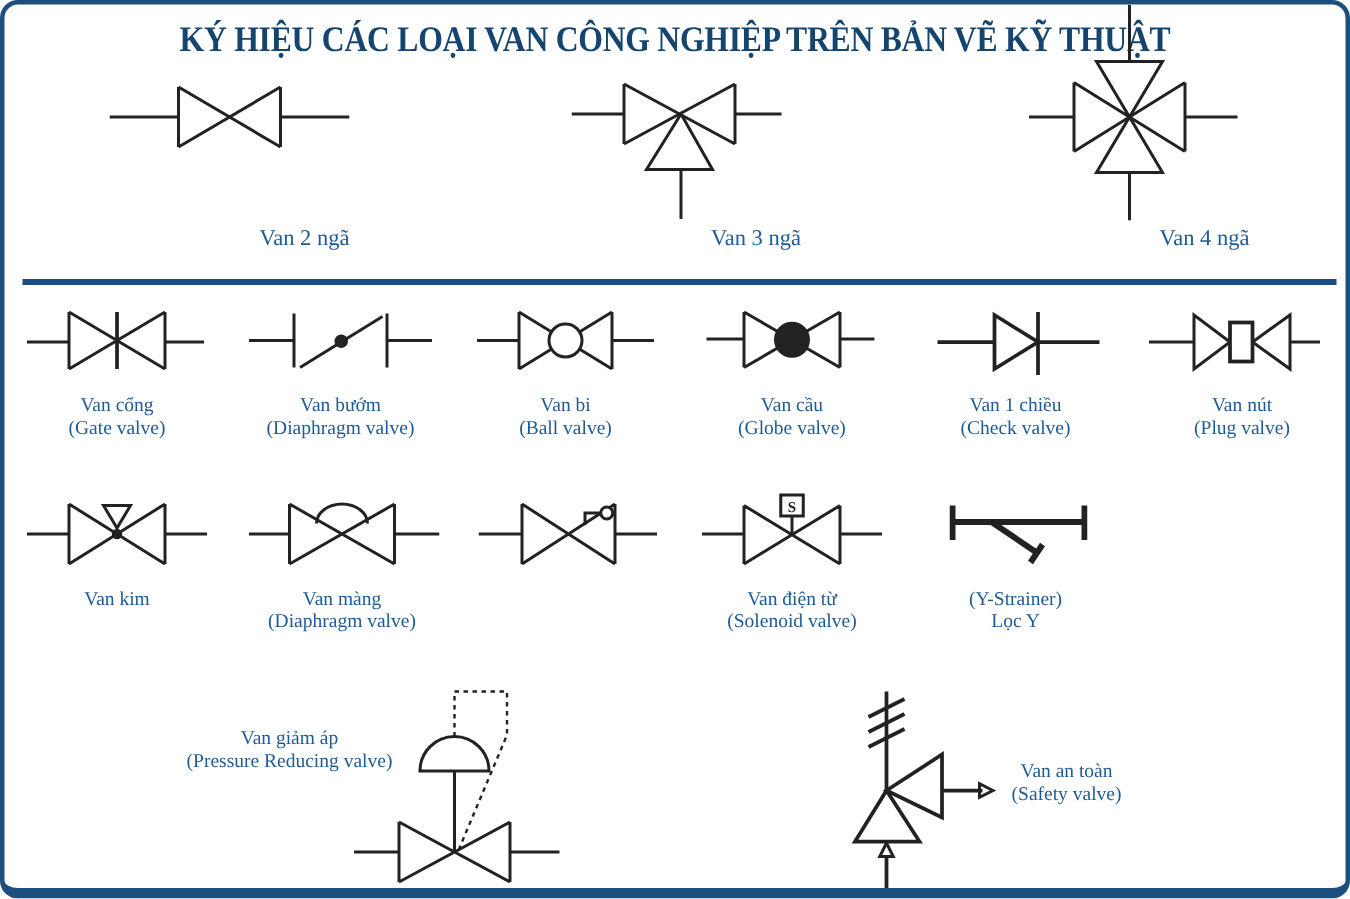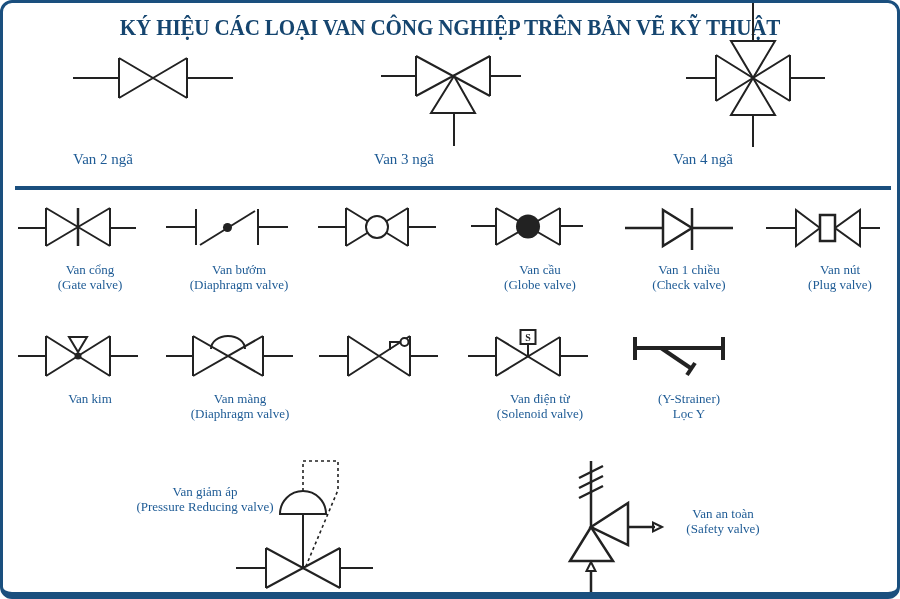--- a/index.html
+++ b/index.html
@@ -9,22 +9,22 @@
     font-family:Liberation Serif, serif;overflow:hidden;
   }
   #title{
     position:absolute;top:11px;left:50%;white-space:nowrap;
     transform:translateX(-50%) scaleX(0.88);
     font-size:24px;font-weight:bold;color:#15456f;letter-spacing:-0.2px;
   }
   #divider{position:absolute;top:183px;left:12px;width:876px;height:4px;background:#1a4f7e;}
   .sym{position:absolute;}
   .sym path,.sym line{stroke:#222;stroke-width:2;fill:none;}
-  .lbl1{position:absolute;width:160px;text-align:left;font-size:15px;color:#1e5b95;}
-  .lbl{position:absolute;width:150px;text-align:center;font-size:13px;line-height:15px;color:#1e5b95;padding-left:12px;}
+  .lbl1{position:absolute;width:160px;text-align:right;font-size:15px;color:#1e5b95;}
+  .lbl{position:absolute;width:150px;text-align:center;font-size:13px;line-height:15px;color:#1e5b95;}
   .lblw{width:220px;}
 </style>
 </head>
 <body>
 
 <div id="frame">
 
   <div id="title">KÝ HIỆU CÁC LOẠI VAN CÔNG NGHIỆP TRÊN BẢN VẼ KỸ THUẬT</div>
 
   <svg class="sym" style="left:70px;top:50px" width="160" height="50" viewBox="0 0 160 50">
@@ -91,20 +91,24 @@
     <rect x="54" y="9" width="15" height="26" fill="#fff" stroke="#222" stroke-width="2.5"></rect>
   </svg>
 
   <div class="lbl" style="left:0px;top:259px">
     <div>Van cổng</div>
     <div>(Gate valve)</div>
   </div>
   <div class="lbl" style="left:149px;top:259px">
     <div>Van bướm</div>
     <div>(Diaphragm valve)</div>
+  </div>
+  <div class="lbl" style="left:299px;top:259px">
+    <div>Van bi</div>
+    <div>(Ball valve)</div>
   </div>
   <div class="lbl" style="left:450px;top:259px">
     <div>Van cầu</div>
     <div>(Globe valve)</div>
   </div>
   <div class="lbl" style="left:599px;top:259px">
     <div>Van 1 chiều</div>
     <div>(Check valve)</div>
   </div>
   <div class="lbl" style="left:750px;top:259px">

